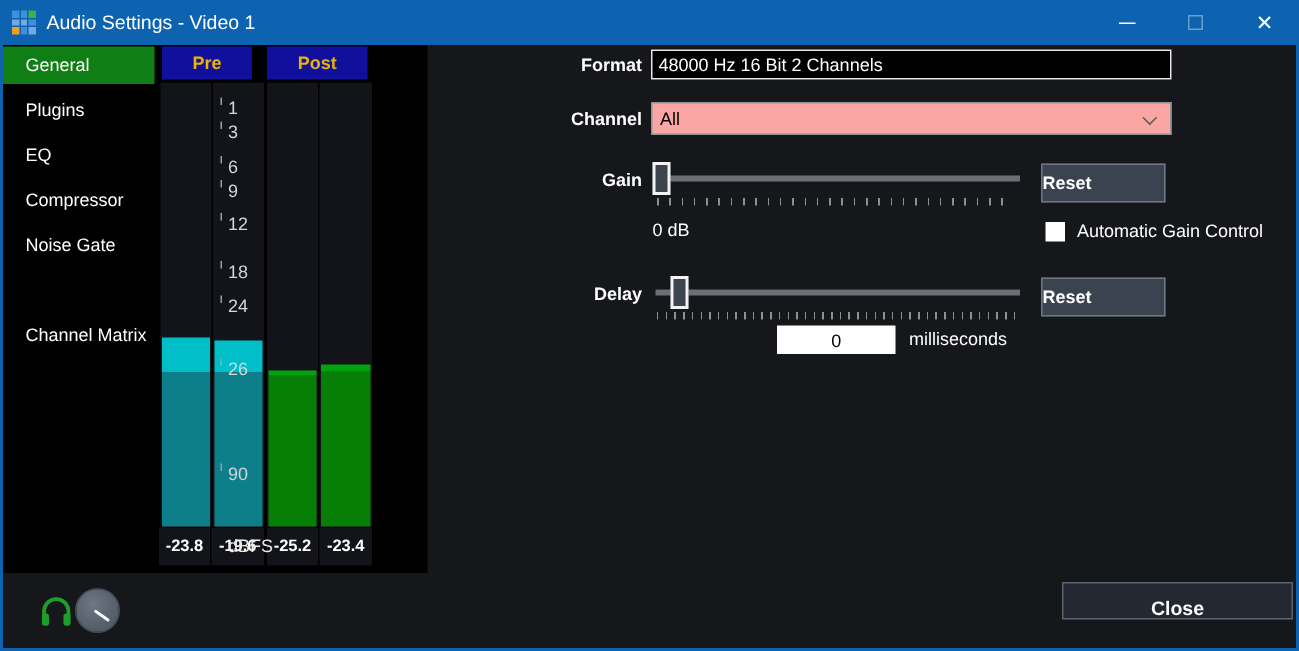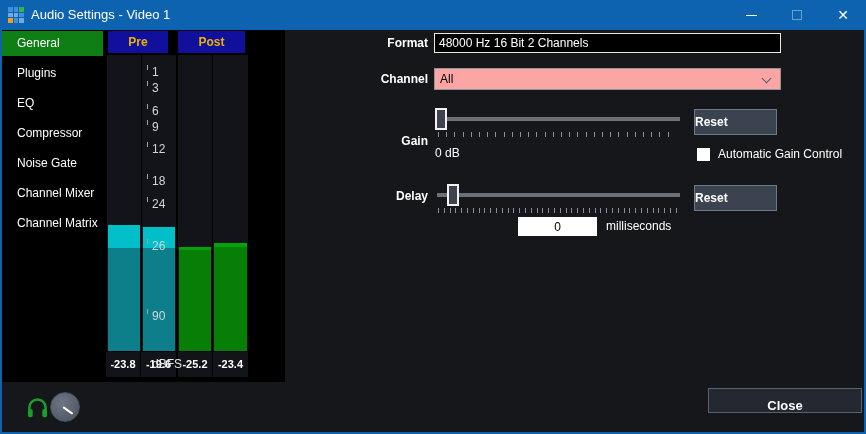--- a/index.html
+++ b/index.html
@@ -92,21 +92,20 @@
       </span>
   </div>
 
   <div class="black-panel">
 
     <div class="side-item selected" style="top:1px;">General</div>
     <div class="side-item" style="top:31px;">Plugins</div>
     <div class="side-item" style="top:61px;">EQ</div>
     <div class="side-item" style="top:121px;">Noise Gate</div>
     <div class="side-item" style="top:91px;">Compressor</div>
-    <div class="side-item" style="top:151px;">Channel Mixer</div>
     <div class="side-item" style="top:181px;">Channel Matrix</div>
 
     <div class="meter-header" style="left:106px;top:1px;width:60px;">Pre</div>
     <div class="meter-header" style="left:176px;top:1px;width:67px;">Post</div>
 
     <div class="meter-col" style="left:105px;width:34px;"></div>
     <div class="meter-col" style="left:140px;width:34px;"></div>
     <div class="meter-col" style="left:176px;width:34px;"></div>
     <div class="meter-col" style="left:211px;width:35px;"></div>
 
@@ -134,21 +133,21 @@
 
   <div class="fld-label" style="top:36px;">Format</div>
   <input class="format-input" type="text" readonly="" value="48000 Hz 16 Bit 2 Channels" style="">
 
   <div class="fld-label" style="top:72px;">Channel</div>
   <div class="combo">
     <span>All</span>
     <span class="chev"></span>
   </div>
 
-  <div class="fld-label" style="top:113px;margin-top:21px;">Gain</div>
+  <div class="fld-label" style="top:113px;">Gain</div>
   <div class="slider" style="left:435px;top:108px;">
     <span class="track"></span>
     <span class="thumb" style="left:0;"></span>
     <span class="ticks ticks-gain"></span>
   </div>
   <div class="reset-btn" style="top:109px;">Reset</div>
   <div class="gain-value">0 dB</div>
   <div class="checkbox"></div>
   <div class="agc-label">Automatic Gain Control</div>
 

